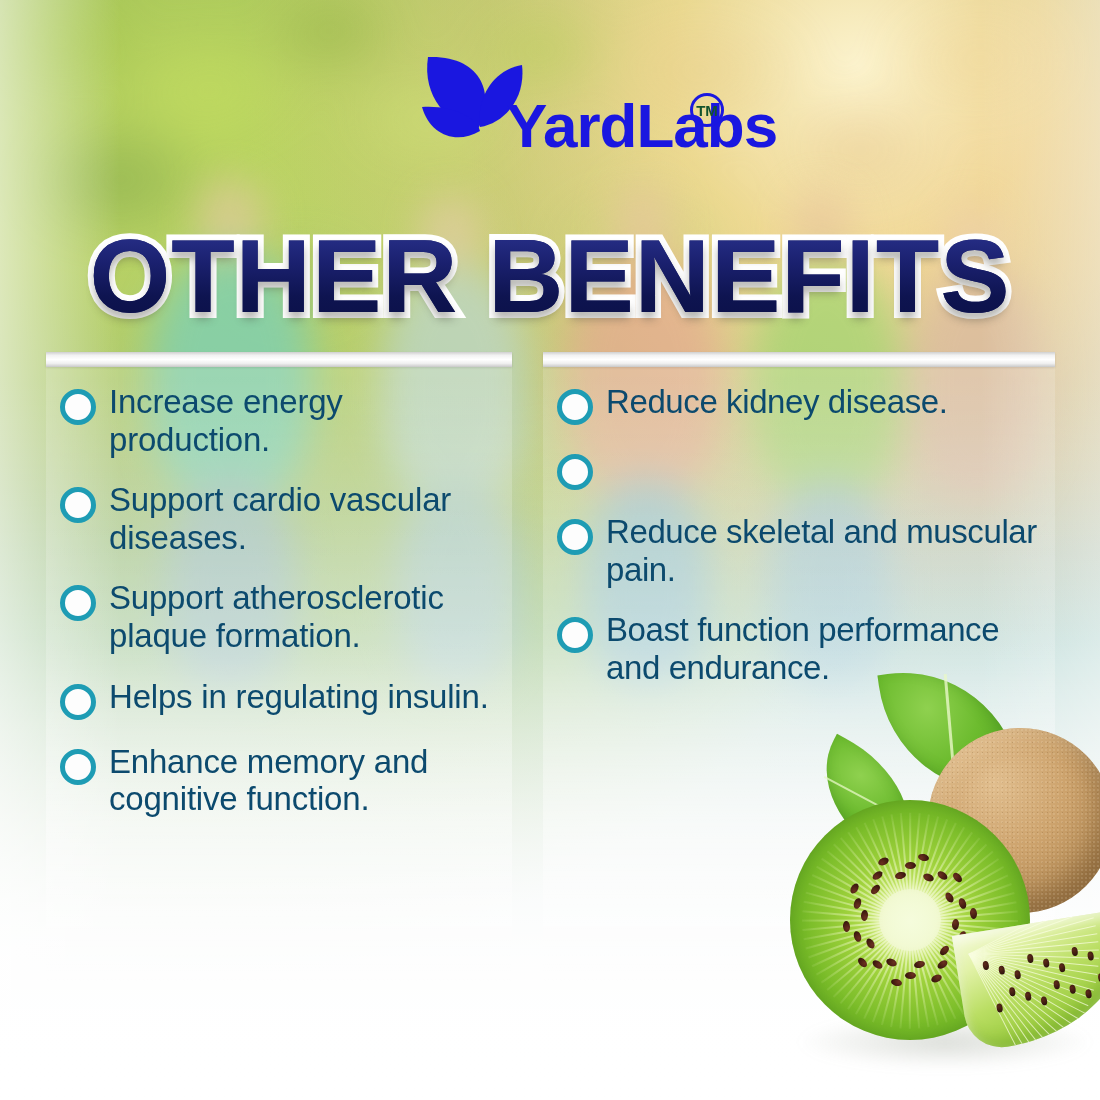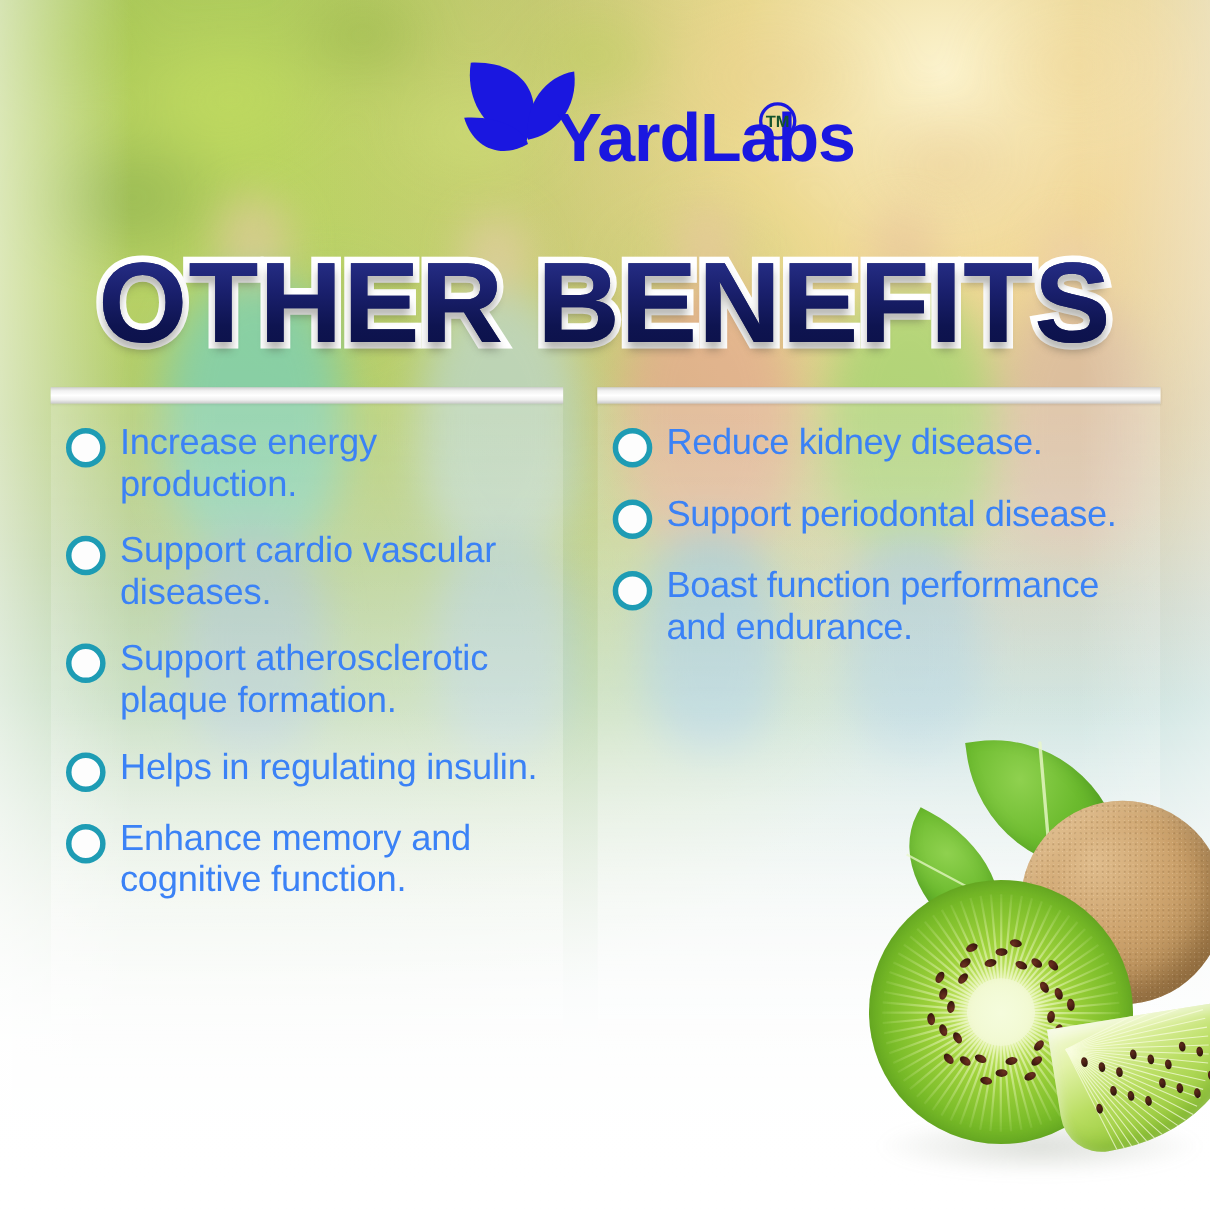--- a/index.html
+++ b/index.html
@@ -129,21 +129,21 @@
 
   .list { position:absolute; left:0; top:15px; width:100%; padding:16px 14px 0 14px; }
   .item { display:flex; align-items:flex-start; margin-bottom:23px; }
   .bullet {
     flex:0 0 auto;
     width:36px; height:36px; border-radius:50%;
     background:#fdfdfd; border:5px solid #1e9cb4;
     margin-top:6px; margin-right:13px;
   }
   .item-text {
-    font-size:33px; line-height:1.14; color:#3b82f6;
+    font-size:33px; line-height:1.14; color:#0c4a6e;
     font-weight:normal; letter-spacing:-0.2px;
   }
   .panel-right .item-text { letter-spacing:-0.4px; }
 
   
   .kiwi-art { position:absolute; left:790px; top:660px; width:310px; height:440px; }
 
   .leaf {
     position:absolute;
     background:
@@ -284,21 +284,24 @@
   <div class="panel panel-right">
     <div class="panel-bar"></div>
     <div class="panel-body"></div>
     <div class="list">
       <div class="item">
         <div class="bullet"></div>
         <div class="item-text">Reduce kidney disease.</div>
       </div>
       <div class="item">
         <div class="bullet"></div>
-        <div class="item-text">Support periodontal disease.</div>
+      </div>
+      <div class="item">
+        <div class="bullet"></div>
+        <div class="item-text">Reduce skeletal and muscular pain.</div>
       </div>
       <div class="item">
         <div class="bullet"></div>
         <div class="item-text">Boast function performance and endurance.</div>
       </div>
     </div>
   </div>
 
   <div class="kiwi-art">
 

